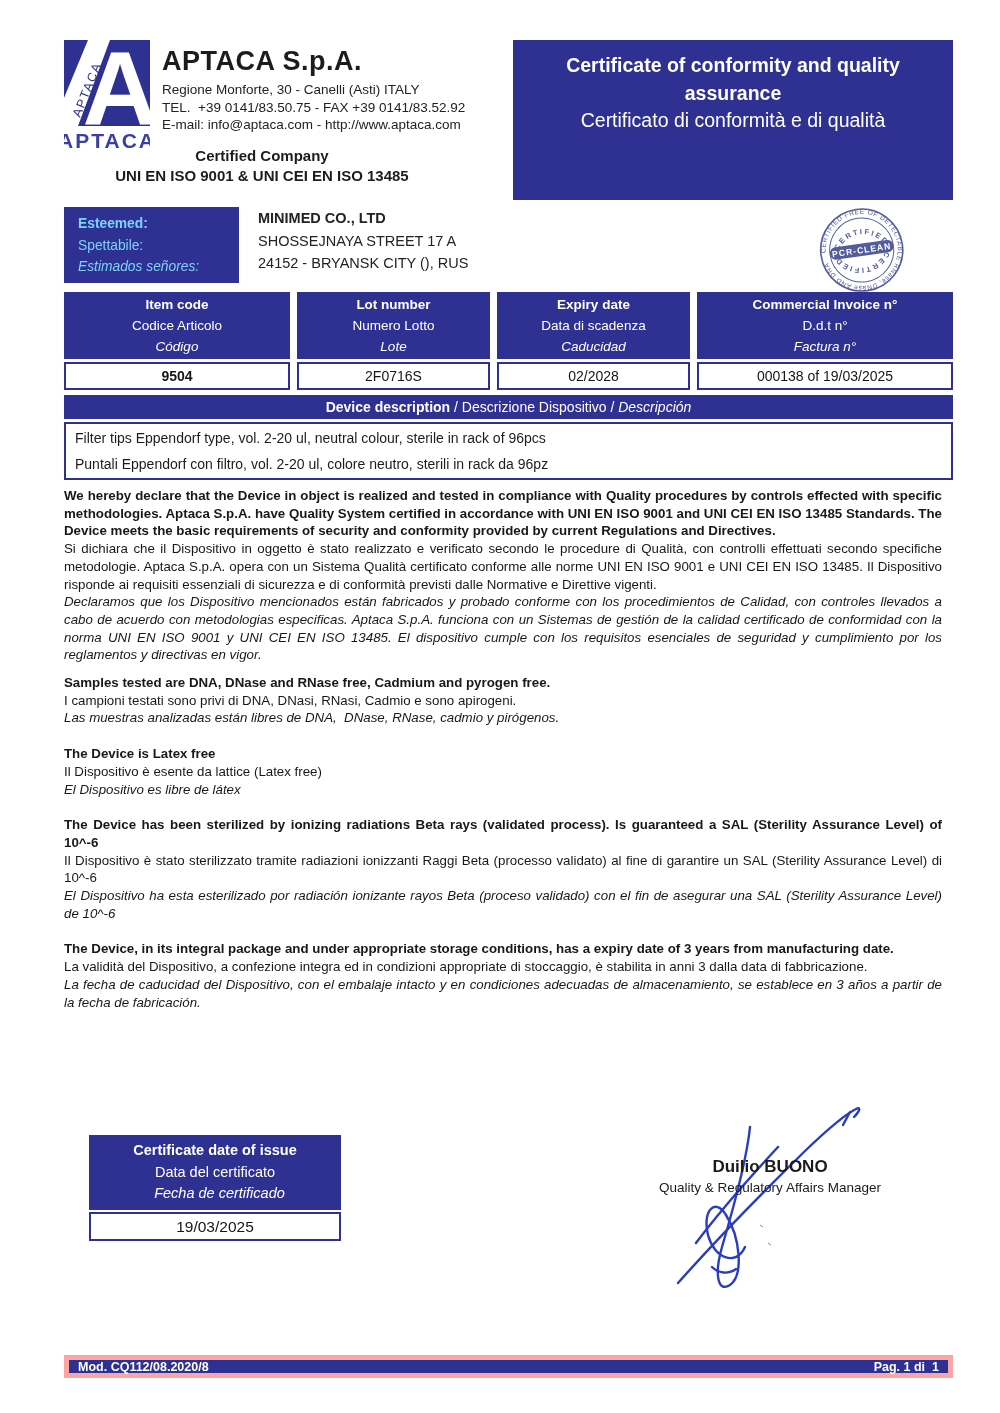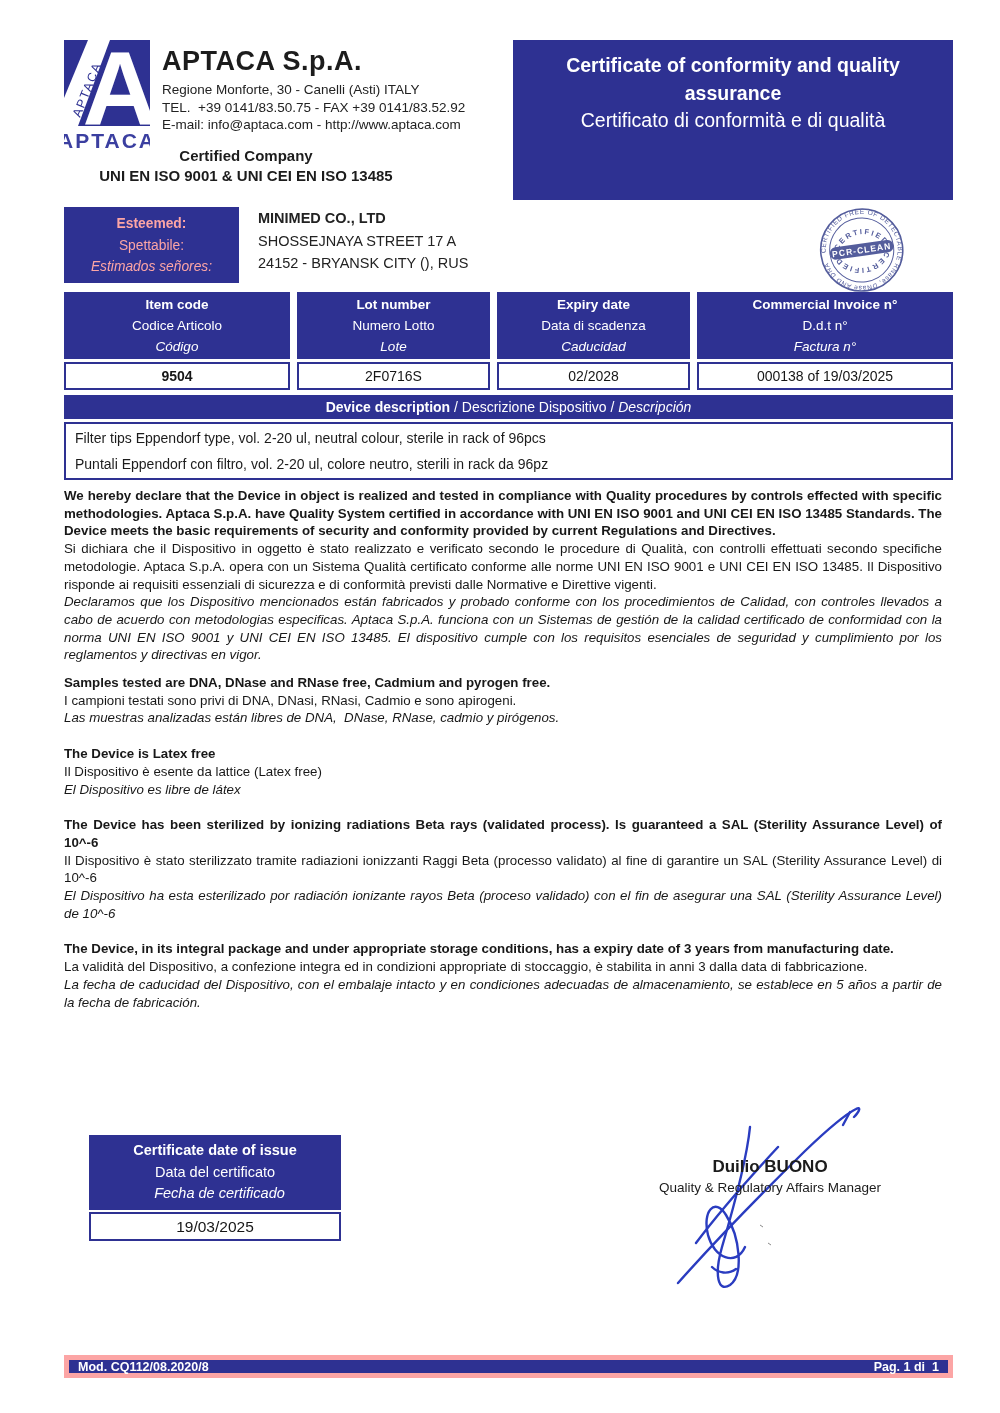--- a/index.html
+++ b/index.html
@@ -5,32 +5,32 @@
   * { margin:0; padding:0; box-sizing:border-box; }
   html,body { background:#ffffff; }
   body { font-family:"Liberation Sans", sans-serif; color:#161616; }
   .page { position:relative; width:1000px; height:1413px; background:#fff; overflow:hidden; }
 
   
   .logo { position:absolute; left:64px; top:40px; }
   .company-info { position:absolute; left:162px; top:46px; }
   .company-name { font-size:27px; font-weight:bold; color:#1c1c1c; letter-spacing:0.5px; }
   .company-address { font-size:13.5px; line-height:17.5px; margin-top:4px; color:#222; }
-  .certified-block { position:absolute; left:48px; top:146px; width:396px; text-align:center;
+  .certified-block { position:absolute; left:64px; top:146px; width:396px; text-align:center;
                      font-weight:bold; font-size:15px; line-height:19.5px; color:#1c1c1c; }
   .title-box { position:absolute; left:513px; top:40px; width:440px; height:160px;
                background:var(--blue); color:#fff; text-align:center; padding:12px 24px 0 24px;
                font-size:19.5px; line-height:27.5px; }
   .title-en { font-weight:bold; }
   .title-es { font-style:italic; }
 
   
   .esteemed-box { position:absolute; left:64px; top:207px; width:175px; height:76px;
-                  background:var(--blue); color:#fca5a5; font-size:13.8px; line-height:21.5px;
-                  padding:6px 14px;text-align:center; }
+                  background:var(--blue); color:#7dd3fc; font-size:13.8px; line-height:21.5px;
+                  padding:6px 14px; }
   .esteemed-es { font-style:italic; }
   .recipient { position:absolute; left:258px; top:207px; font-size:14.5px; line-height:22.5px; color:#222; }
   .recipient-name { font-weight:bold; }
   .seal { position:absolute; left:818px; top:206px; transform:rotate(-8deg); opacity:0.88; }
 
   
   .info-table { position:absolute; left:64px; top:292px; width:889px; display:grid;
                 grid-template-columns:226px 193px 193px 256px; column-gap:7px; row-gap:3px; }
   .info-head { background:var(--blue); color:#fff; text-align:center; font-size:13.5px;
                line-height:21px; padding:2px 0; height:67px; }
@@ -204,21 +204,21 @@
       <div class="es">El Dispositivo es libre de látex</div>
     </div>
     <div class="g4">
       <div class="en">The Device has been sterilized by ionizing radiations Beta rays (validated process). Is guaranteed a SAL (Sterility Assurance Level) of 10^-6</div>
       <div class="it">Il Dispositivo è stato sterilizzato tramite radiazioni ionizzanti Raggi Beta (processo validato) al fine di garantire un SAL (Sterility Assurance Level) di 10^-6</div>
       <div class="es">El Dispositivo ha esta esterilizado por radiación ionizante rayos Beta (proceso validado) con el fin de asegurar una SAL (Sterility Assurance Level) de 10^-6</div>
     </div>
     <div class="g5">
       <div class="en">The Device, in its integral package and under appropriate storage conditions, has a expiry date of 3 years from manufacturing date.</div>
       <div class="it">La validità del Dispositivo, a confezione integra ed in condizioni appropriate di stoccaggio, è stabilita in anni 3 dalla data di fabbricazione.</div>
-      <div class="es">La fecha de caducidad del Dispositivo, con el embalaje intacto y en condiciones adecuadas de almacenamiento, se establece en 5 años a partir de la fecha de fabricación.</div>
+      <div class="es">La fecha de caducidad del Dispositivo, con el embalaje intacto y en condiciones adecuadas de almacenamiento, se establece en 3 años a partir de la fecha de fabricación.</div>
     </div>
   </div>
 
   <div class="date-box">
     <div class="date-head">
       <div class="en2">Certificate date of issue</div>
       <div>Data del certificato</div>
       <div class="es2">Fecha de certificado</div>
     </div>
     <div class="date-value">19/03/2025</div>

